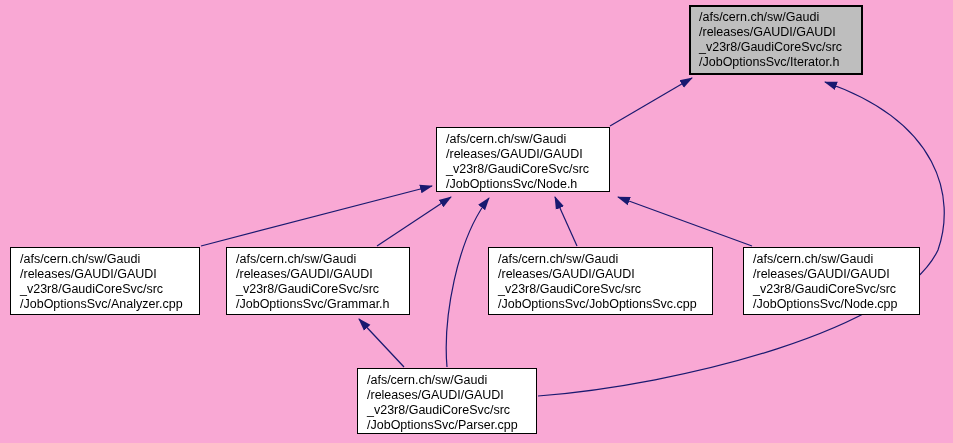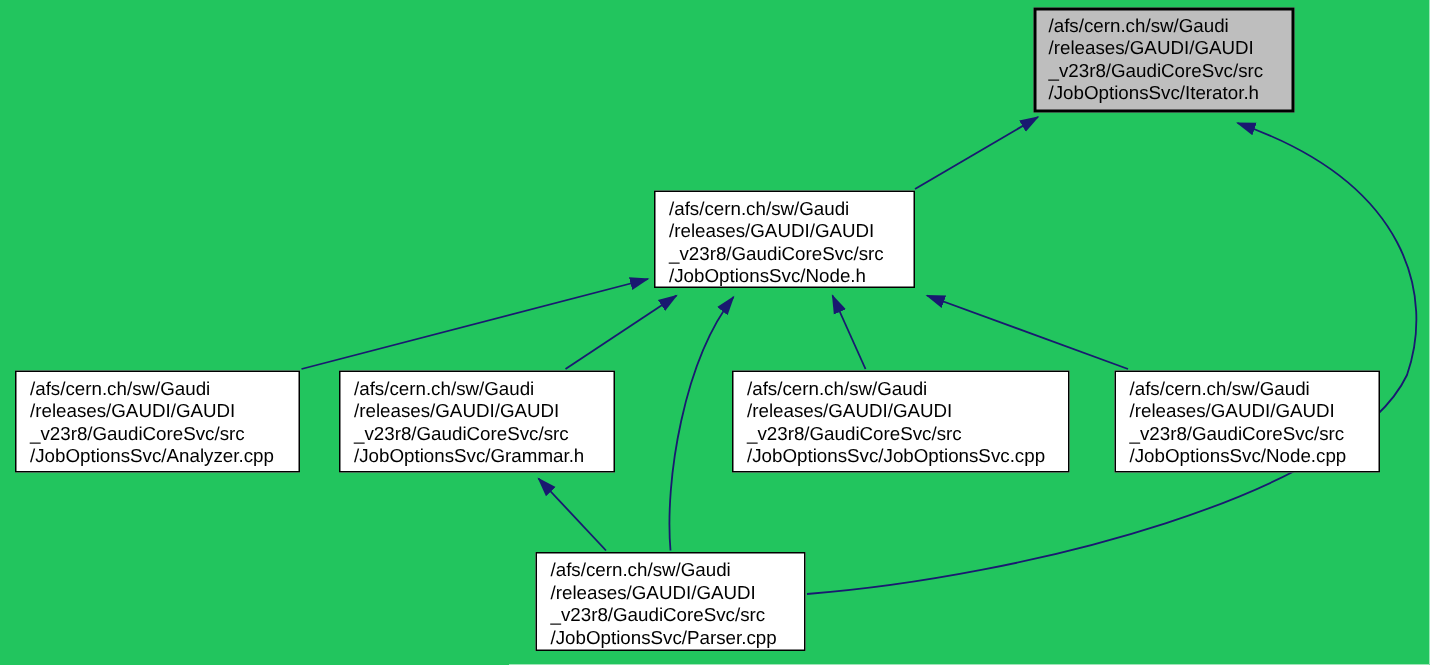--- a/index.html
+++ b/index.html
@@ -1,17 +1,17 @@
 <!DOCTYPE html>
 <html><head>
 <meta charset="utf-8">
 <style>
   html,body{margin:0;padding:0;background:#ffffff;}
   .stage{
-    position:relative;width:953px;height:443px;background:#22c55e;overflow:hidden;
+    position:relative;width:953px;height:443px;background:#f9a8d4;overflow:hidden;
     font-family:"Liberation Sans","DejaVu Sans",sans-serif;
   }
   .edges{position:absolute;left:0;top:0;width:953px;height:443px;}
   .node{
     position:absolute;box-sizing:border-box;
     border:1px solid #000000;background:#ffffff;color:#000000;
     font-size:12.5px;line-height:15px;white-space:pre-line;
     padding:4px 5px 2px 9px;cursor:pointer;
   }
   .node.current{background:#bebebe;border-width:2px;padding:3px 4px 1px 8px;}

